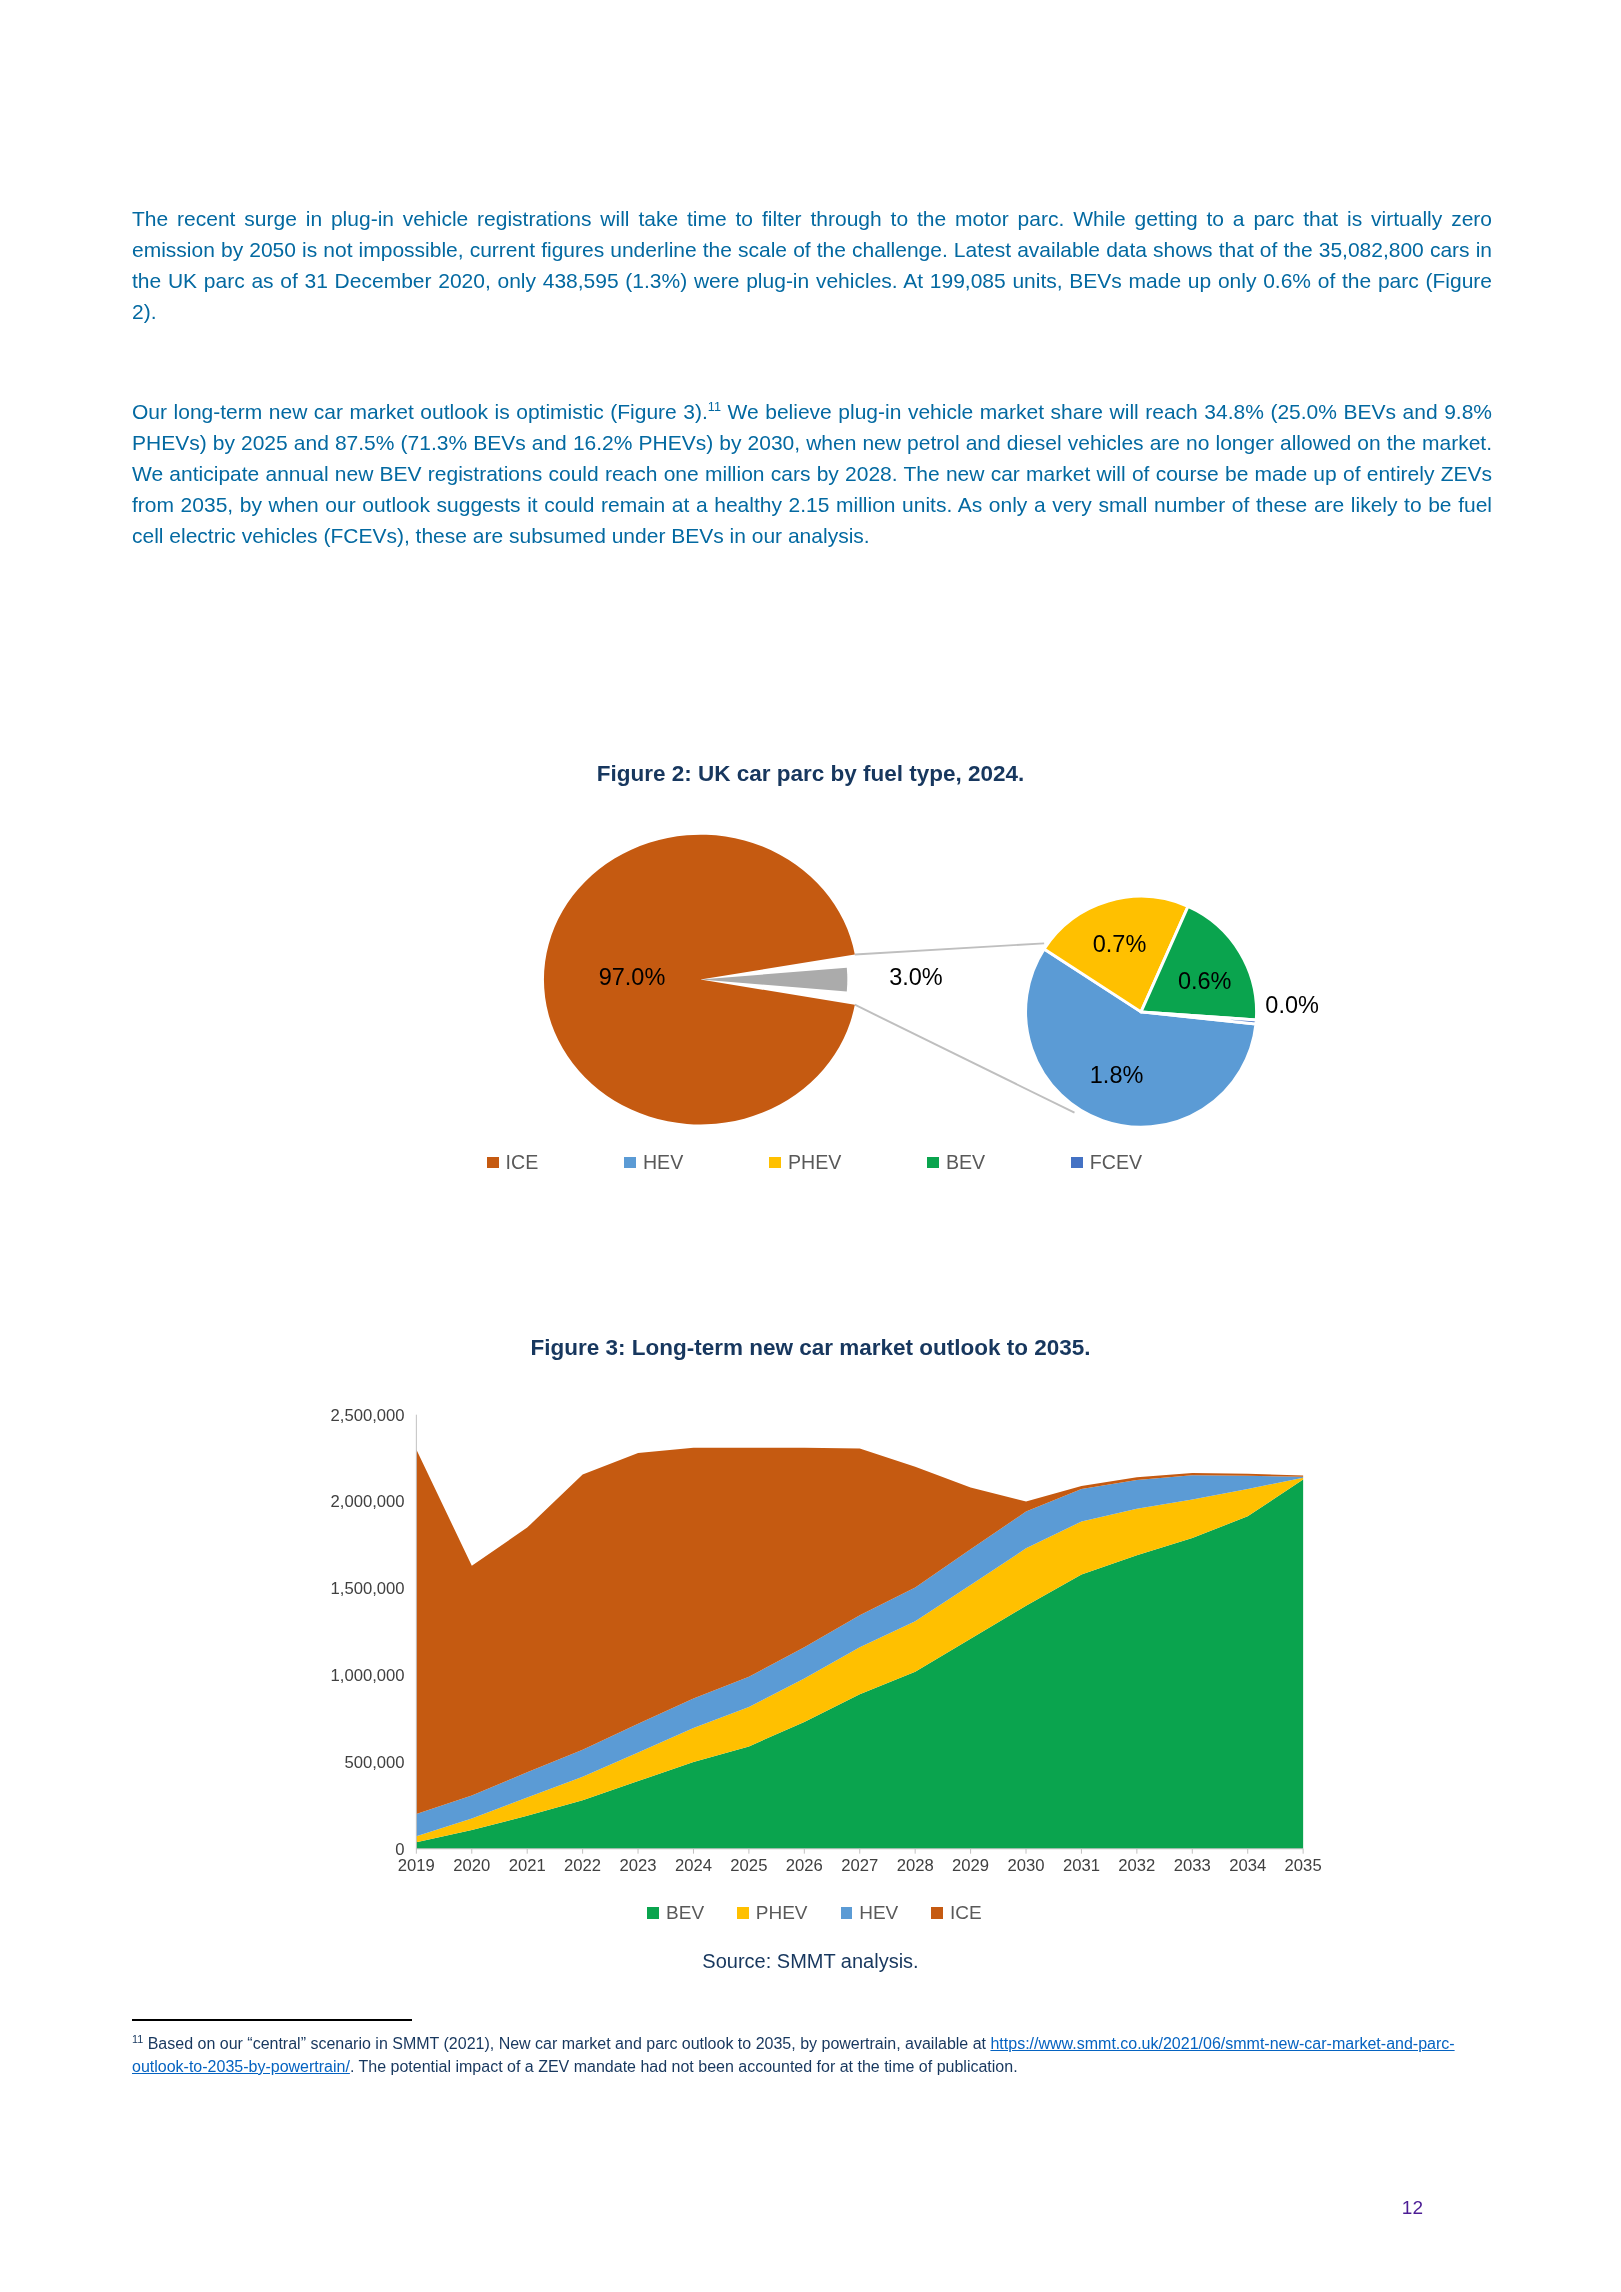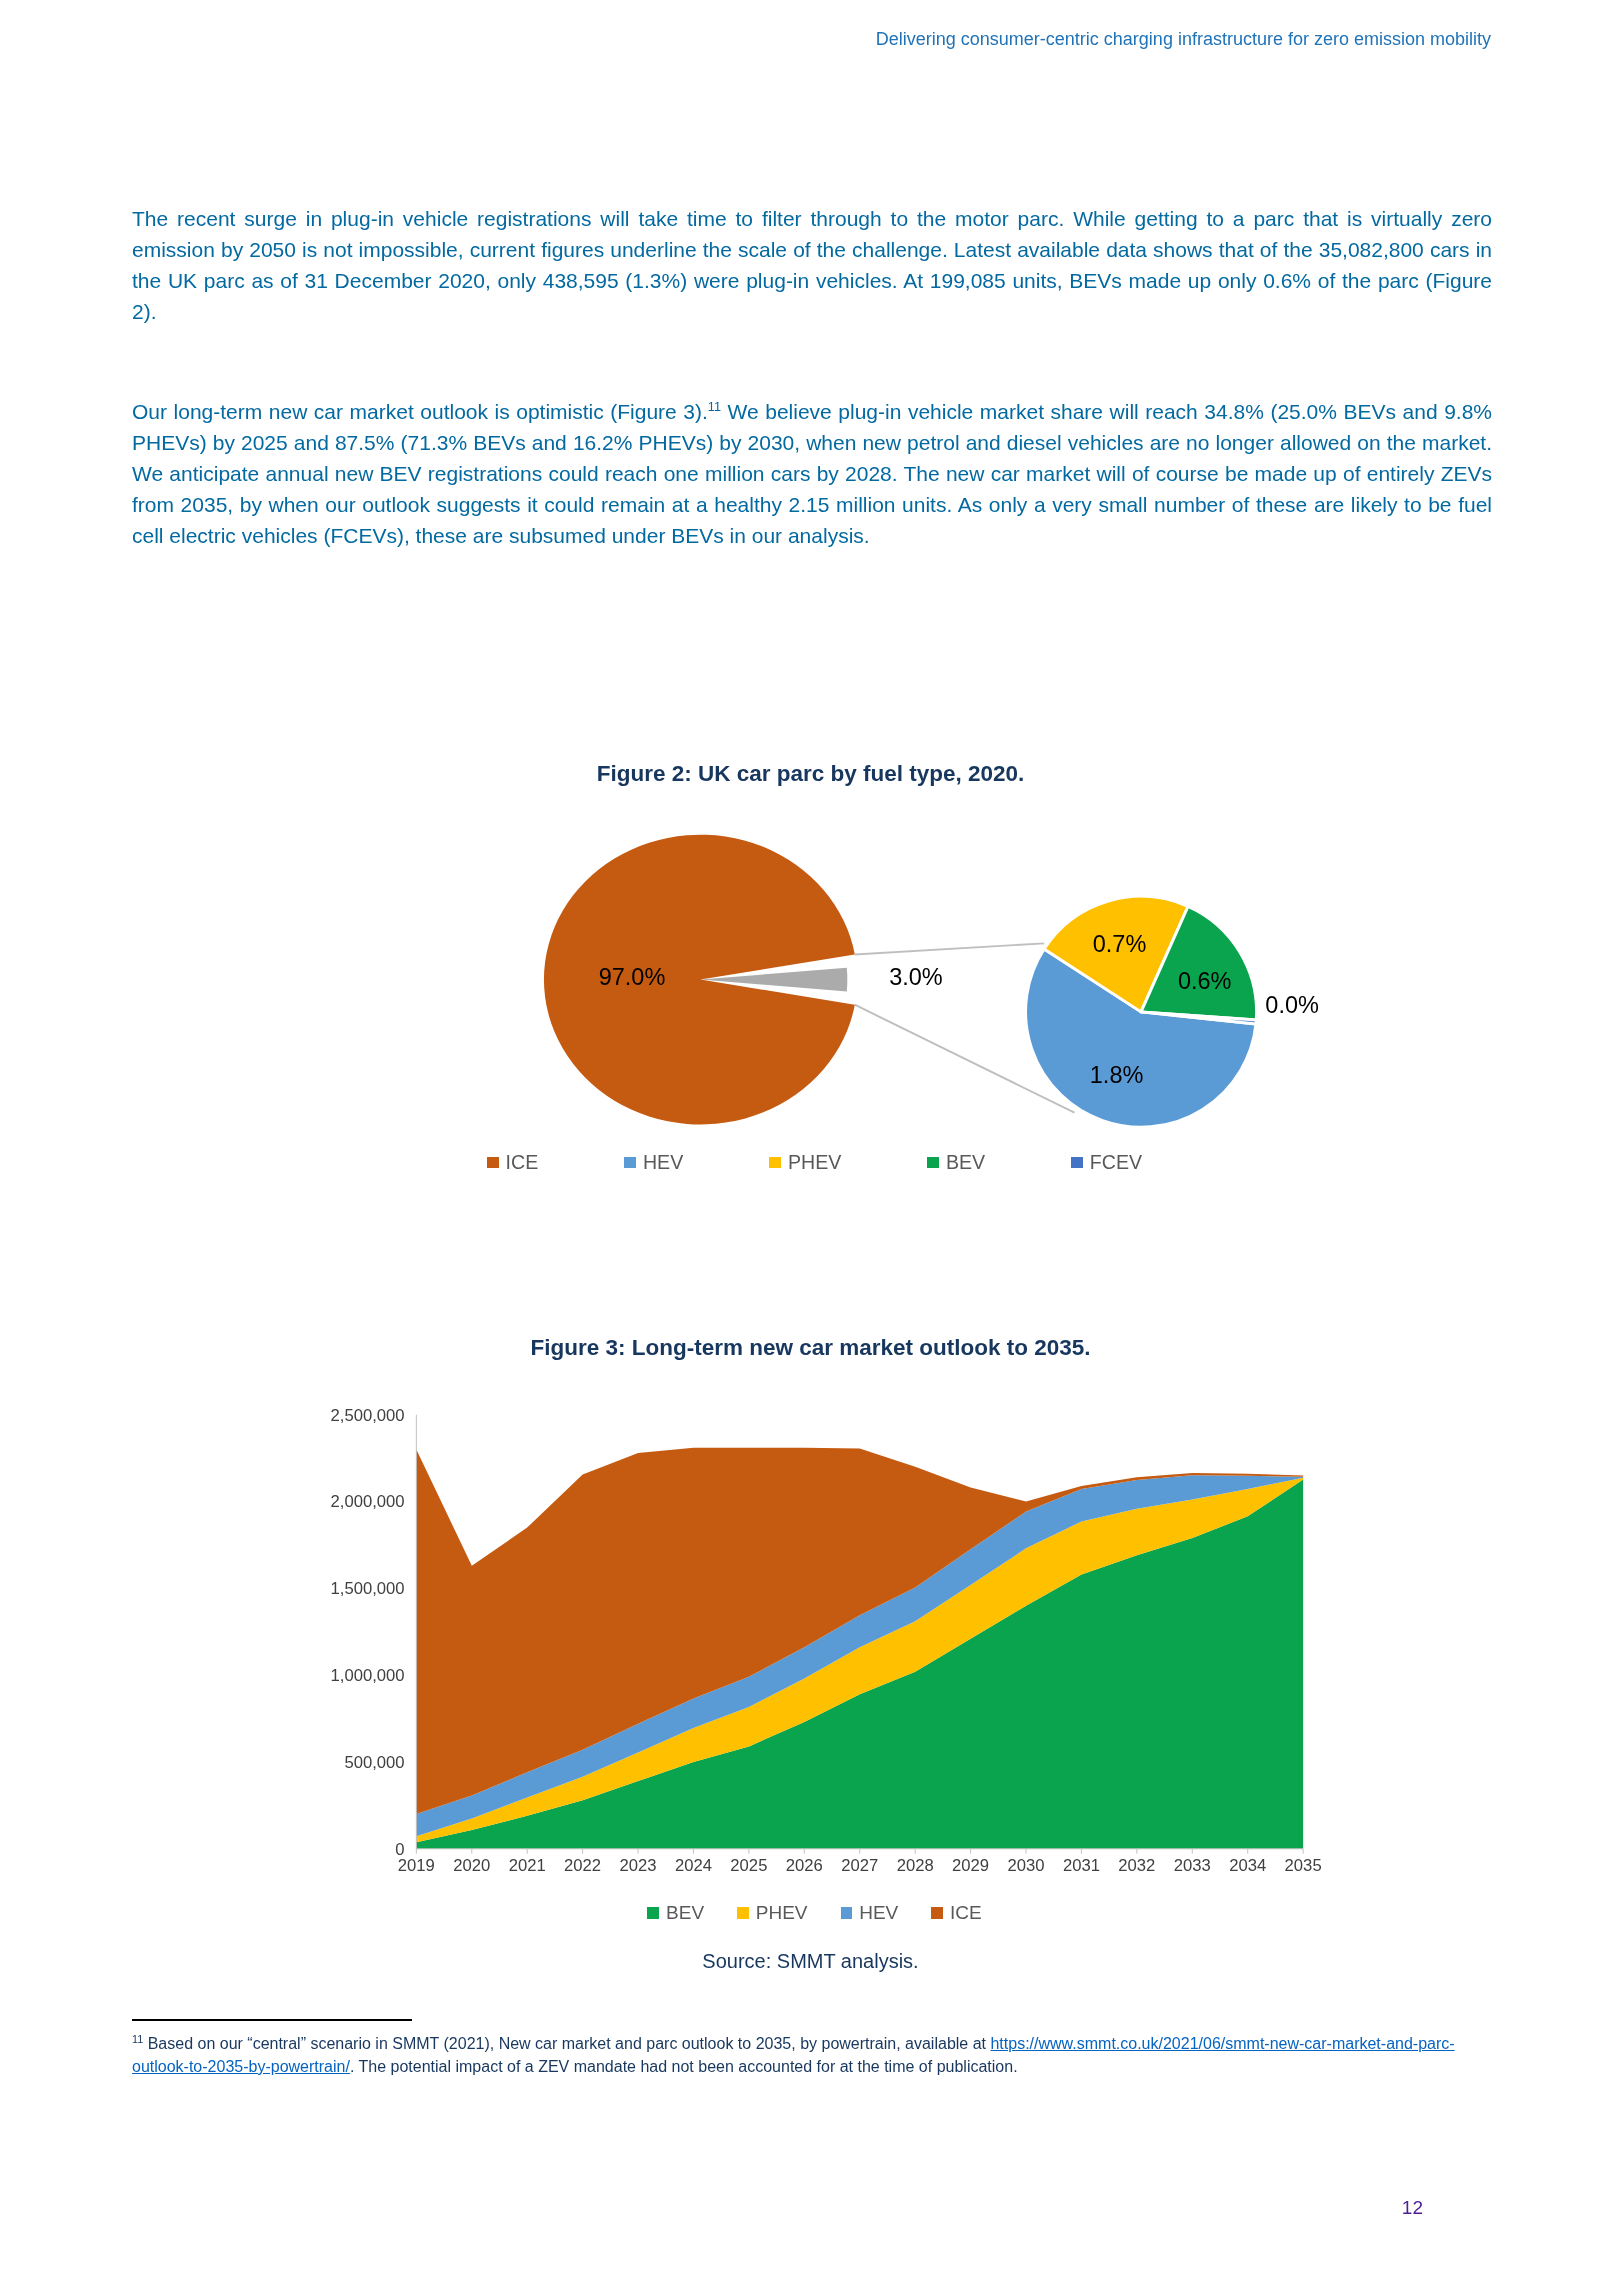--- a/index.html
+++ b/index.html
@@ -36,28 +36,27 @@
   .footnote sup{font-size:10.8px;line-height:0;}
   .footnote a{color:#0563C1;text-decoration:underline;}
   .page-number{position:absolute;right:198px;top:2197px;font-size:19px;color:#4c1d95;}
 </style>
 </head>
 <body>
 
 <div class="page">
 
   <div class="header">
-    <div>Delivering consumer-centric charging infrastructure for zero emission mobility</div>
   </div>
 
   <p class="body-text p1">The recent surge in plug-in vehicle registrations will take time to filter through to the motor parc. While getting to a parc that is virtually zero emission by 2050 is not impossible, current figures underline the scale of the challenge. Latest available data shows that of the 35,082,800 cars in the UK parc as of 31 December 2020, only 438,595 (1.3%) were plug-in vehicles. At 199,085 units, BEVs made up only 0.6% of the parc (Figure 2).</p>
 
   <p class="body-text p2"><span>Our long-term new car market outlook is optimistic (Figure 3).</span><sup>11</sup><span> We believe plug-in vehicle market share will reach 34.8% (25.0% BEVs and 9.8% PHEVs) by 2025 and 87.5% (71.3% BEVs and 16.2% PHEVs) by 2030, when new petrol and diesel vehicles are no longer allowed on the market. We anticipate annual new BEV registrations could reach one million cars by 2028. The new car market will of course be made up of entirely ZEVs from 2035, by when our outlook suggests it could remain at a healthy 2.15 million units. As only a very small number of these are likely to be fuel cell electric vehicles (FCEVs), these are subsumed under BEVs in our analysis.</span></p>
 
-  <div class="fig-title fig2-title">Figure 2: UK car parc by fuel type, 2020.</div>
+  <div class="fig-title fig2-title">Figure 2: UK car parc by fuel type, 2024.</div>
 
   <svg id="fig2-svg" width="882" height="325" viewBox="0 0 900 332">
       <line x1="392.6" y1="136.3" x2="586" y2="125" stroke="#BFBFBF" stroke-width="2"></line>
       <line x1="392.6" y1="187.7" x2="617" y2="298" stroke="#BFBFBF" stroke-width="2"></line>
       <path d="M 235 162 L 392.6 187.7 A 160 148 0 1 1 392.6 136.3 Z" fill="#C55A11"></path>
       <path d="M 235 162 L 384.4 149.9 A 150 139 0 0 1 384.4 174.1 Z" fill="#ABABAB"></path>
       <path d="M 685 195 L 802.4 207.3 A 118 118 0 1 1 586.0 130.7 Z" fill="#5B9BD5" stroke="#ffffff" stroke-width="3" stroke-linejoin="round"></path>
       <path d="M 685 195 L 586.0 130.7 A 118 118 0 0 1 733.0 87.2 Z" fill="#FFC000" stroke="#ffffff" stroke-width="3" stroke-linejoin="round"></path>
       <path d="M 685 195 L 733.0 87.2 A 118 118 0 0 1 802.7 203.2 Z" fill="#0AA44E" stroke="#ffffff" stroke-width="3" stroke-linejoin="round"></path>
       <path d="M 685 195 L 802.7 203.2 A 118 118 0 0 1 802.4 207.3 Z" fill="#4472C4" stroke="#ffffff" stroke-width="3" stroke-linejoin="round"></path>

